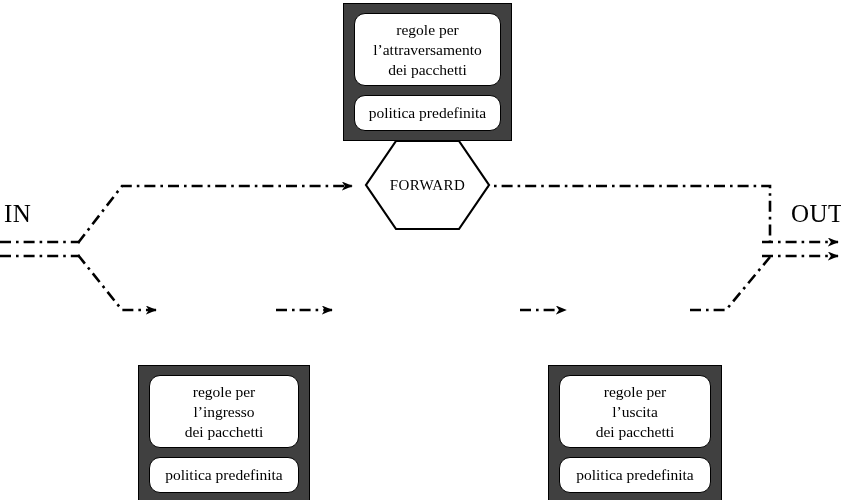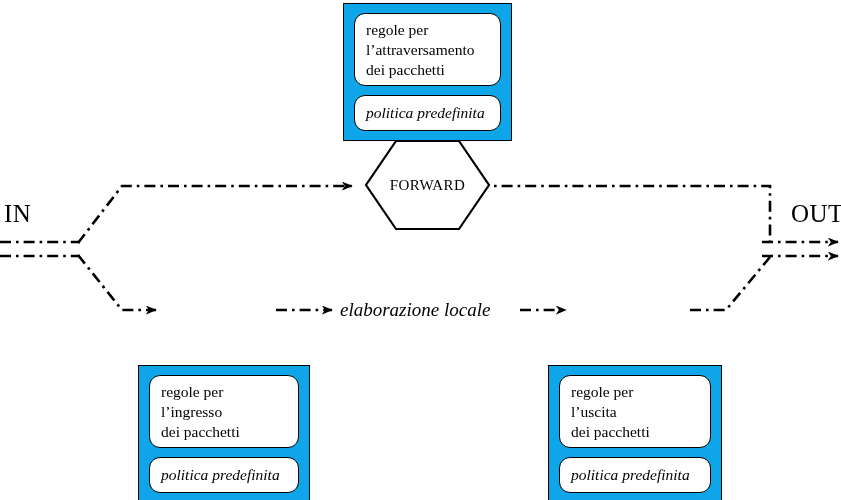--- a/index.html
+++ b/index.html
@@ -21,39 +21,39 @@
     left: 0; top: 0;
     width: 841px; height: 500px;
     pointer-events: none;
   }
 
   
   .rulebox {
     position: absolute;
     box-sizing: border-box;
     border: 1.4px solid #000;
-    background: #0ea5e9;
+    background: #404040;
     padding: 9px 10px;
     display: flex;
     flex-direction: column;
     gap: 9px;
+    text-align: center;
   }
   .pill {
     box-sizing: border-box;
     border: 1.4px solid #000;
     border-radius: 11px;
     background: #fff;
     padding: 6px 11px;
     font-size: 15.5px;
     line-height: 1.28;
     white-space: pre-line;
   }
   .pill.policy {
     padding: 7px 11px;
-    font-style: italic;
   }
 
   
   .hex {
     position: absolute;
     display: flex;
     align-items: center;
     justify-content: center;
     text-align: center;
   }
@@ -114,21 +114,20 @@
       <path d="M690,310 L726,310 L770,257"></path>
 
       <path d="M762,242 L838,242" marker-end="url(#ah)"></path>
       <path d="M762,256 L838,256" marker-end="url(#ah)"></path>
     </g>
   </svg>
 
   <div class="bigio" style="left:4px; top:200px;">IN</div>
   <div class="bigio" style="left:791px; top:200px;">OUT</div>
 
-  <div class="localproc" style="left:340px; top:299px;">elaborazione locale</div>
 
   <div class="rulebox" style="left:343px; top:3px; width:169px;">
     <div class="pill">regole per
 l’attraversamento
 dei pacchetti</div>
     <div class="pill policy">politica predefinita</div>
   </div>
 
   <div class="hex" style="left:365px; top:140px; width:125px; height:90px;">
     <svg width="125" height="90" viewBox="0 0 125 90" aria-hidden="true">

